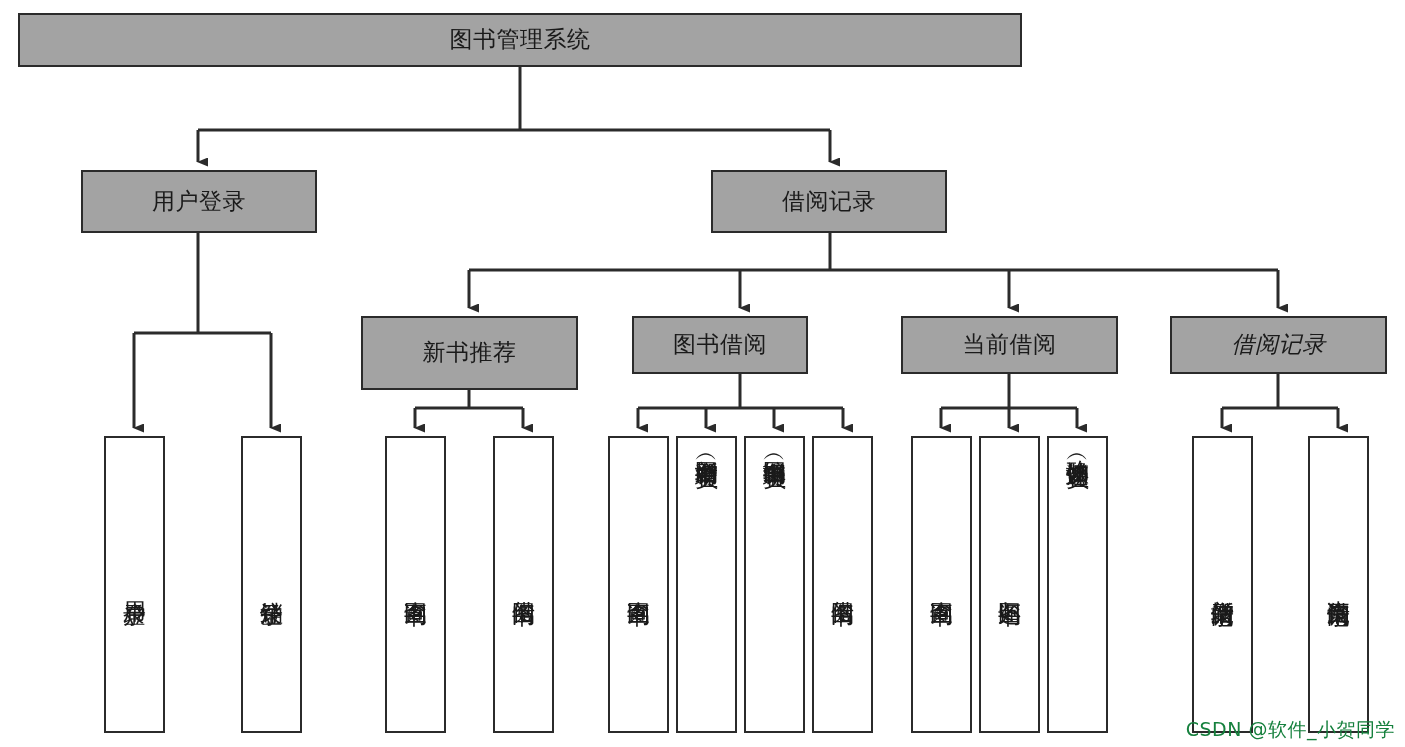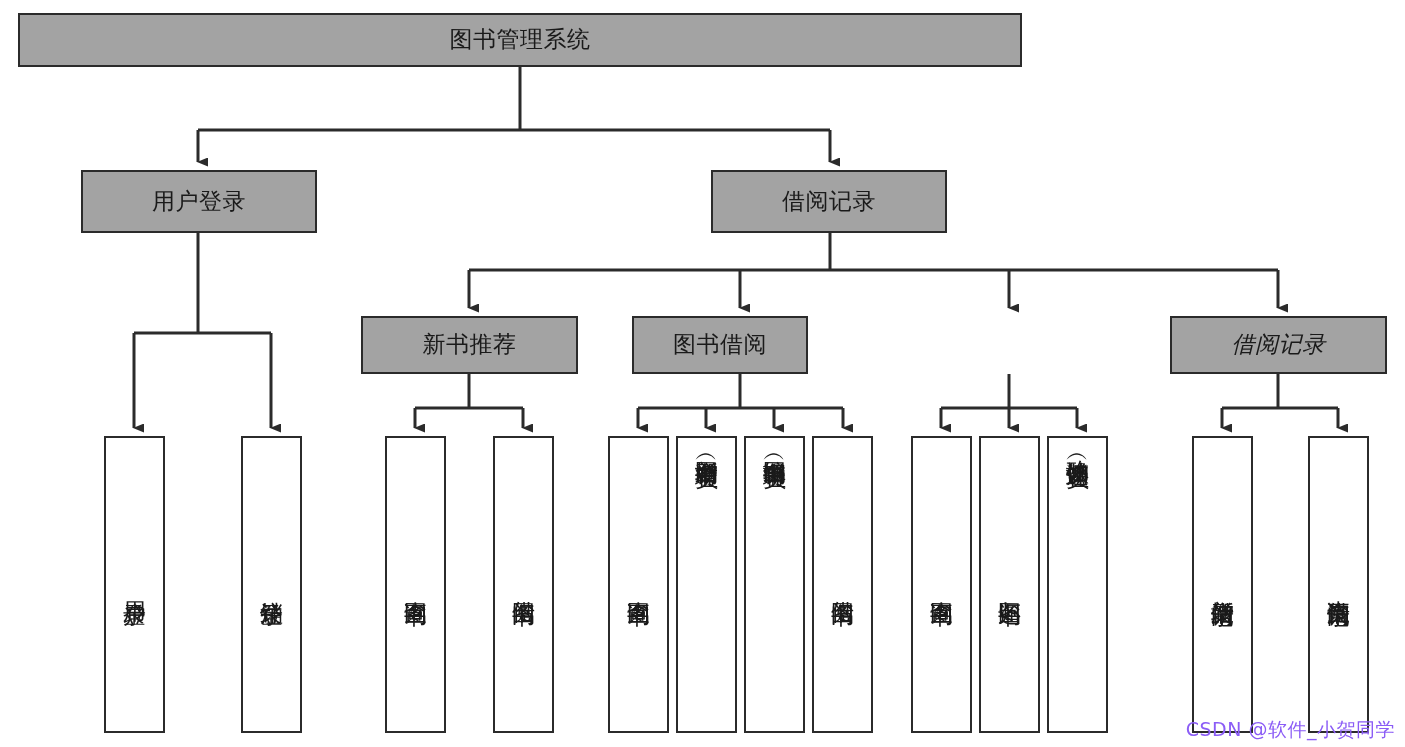--- a/index.html
+++ b/index.html
@@ -67,21 +67,21 @@
     color: #1a1a1a;
     padding: 4px 0;
     white-space: nowrap;
     user-select: none;
   }
   #watermark {
     position: absolute;
     right: 10px;
     bottom: 4px;
     font-size: 19px;
-    color: #8b5cf6;
+    color: #15803d;
     letter-spacing: 0.5px;
     user-select: none;
     white-space: nowrap;
   }
 </style>
 </head>
 <body>
 
 <div id="diagram-root">
 
@@ -139,26 +139,29 @@
     <span class="node-label">图书管理系统</span>
   </div>
 
   <div class="node-box" style="left:81px; top:170px; width:236px; height:63px;">
     <span class="node-label">用户登录</span>
   </div>
   <div class="node-box" style="left:711px; top:170px; width:236px; height:63px;">
     <span class="node-label">借阅记录</span>
   </div>
 
-  <div class="node-box" style="left:361px; top:316px; width:217px; height:58px;">
+  <div class="node-box" style="left:361px; top:316px; width:217px; height:74px;">
     <span class="node-label">新书推荐</span>
   </div>
   <div class="node-box" style="left:632px; top:316px; width:176px; height:58px;">
     <span class="node-label">图书借阅</span>
   </div>
+  <div class="node-box" style="left:901px; top:316px; width:217px; height:58px;">
+    <span class="node-label">当前借阅</span>
+  </div>
   <div class="node-box" style="left:1170px; top:316px; width:217px; height:58px;font-style:italic;">
     <span class="node-label">借阅记录</span>
   </div>
 
   <div class="leaf-box center-v" style="left:104px; top:436px; width:61px; height:297px;">
     <span class="leaf-label">用户登录</span>
   </div>
   <div class="leaf-box center-v" style="left:241px; top:436px; width:61px; height:297px;">
     <span class="leaf-label">注销登录</span>
   </div>

